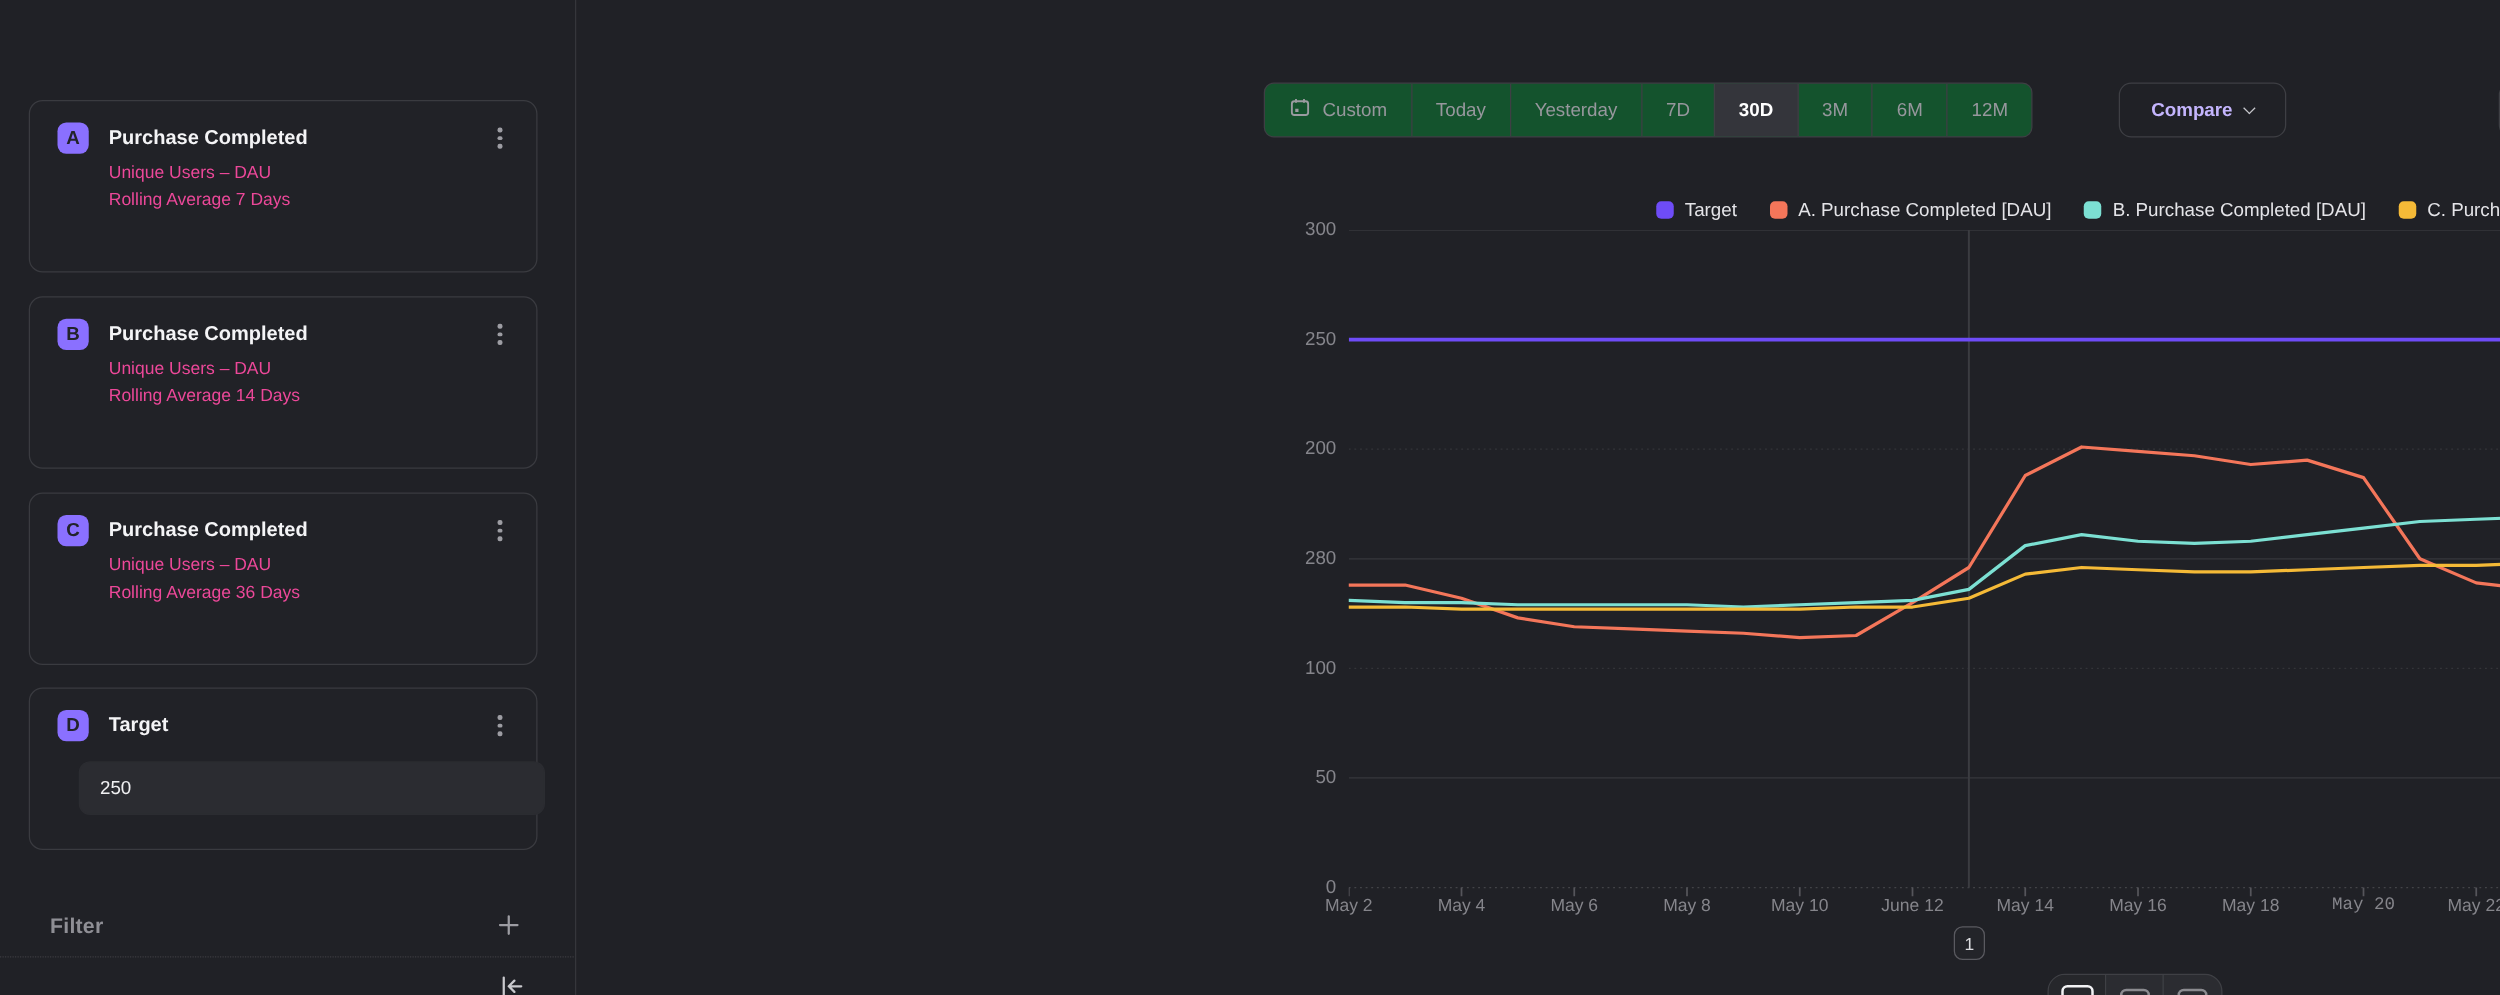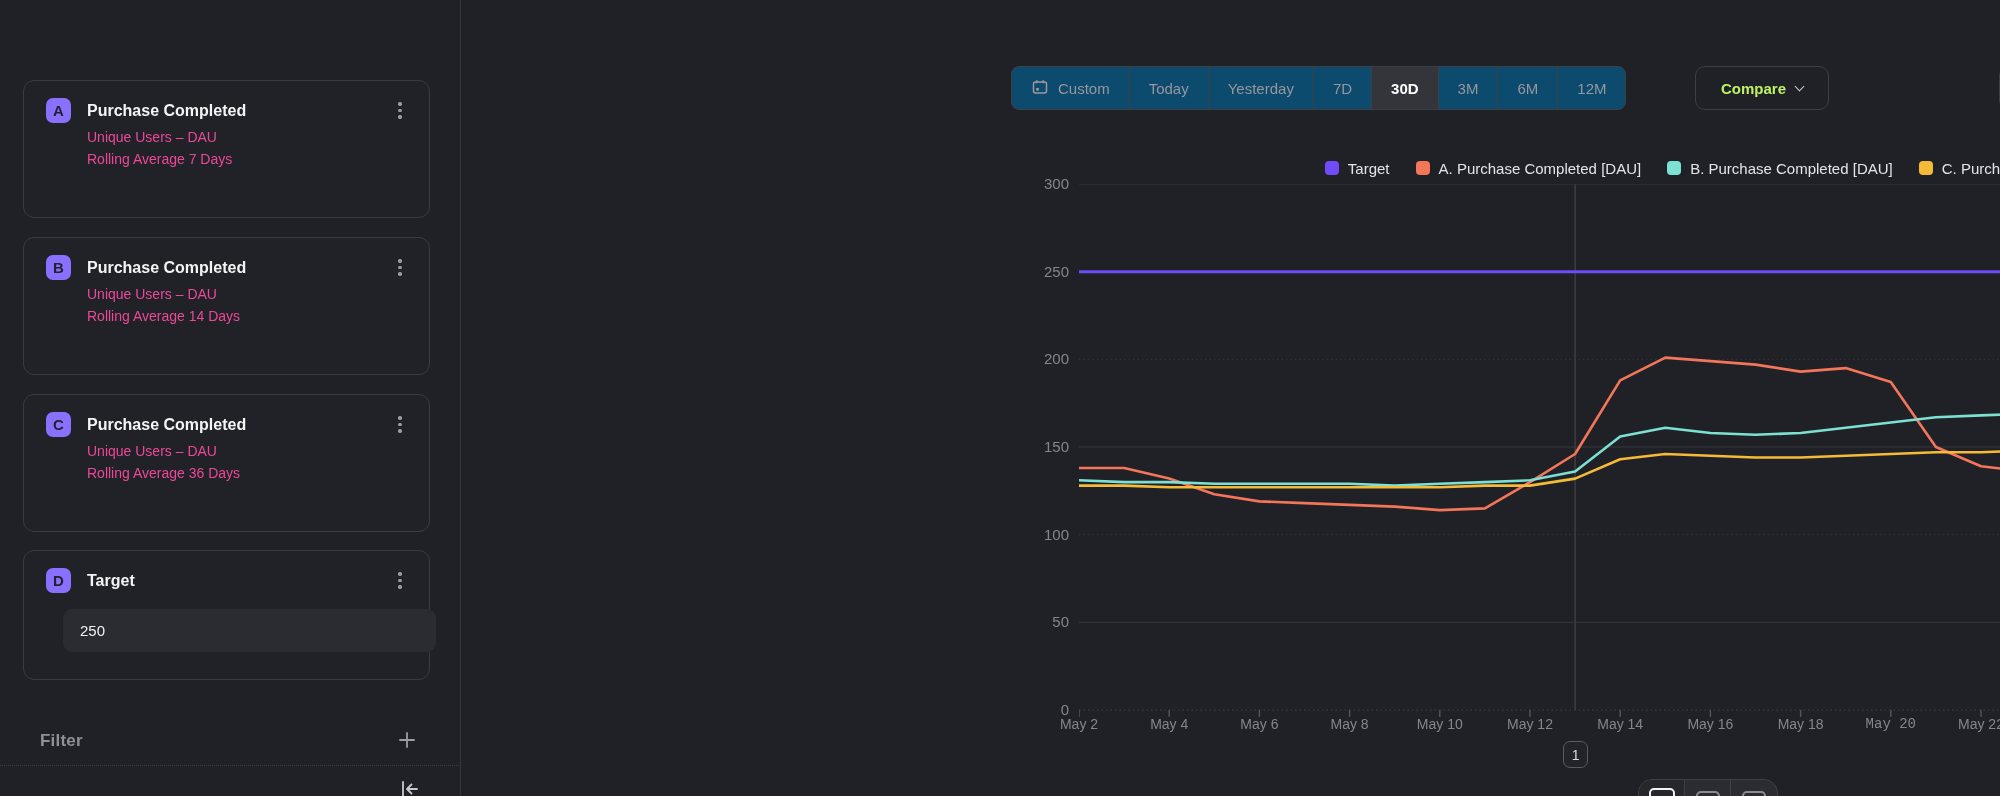--- a/index.html
+++ b/index.html
@@ -29,28 +29,28 @@
     border:1px solid #2b2c31; border-radius:9px; color:#f0f0f2; font-size:15px;
     padding:0 16px; font-family:"Liberation Sans", sans-serif; }
   .filter-row { position:absolute; left:40px; right:40px; top:726px; height:30px;
     display:flex; align-items:center; justify-content:space-between; }
   .side-divider { position:absolute; left:0; right:1px; top:765px;
     border-top:1px dotted #3b3c41; }
   .collapse-btn { position:absolute; left:399px; top:779px; background:none; border:none; cursor:pointer; }
 
   
   .datectl { position:absolute; left:1011px; top:66px; height:44px; display:flex;
-    border:1px solid #3e3f44; border-radius:8px; overflow:hidden; background:#0c4a6e; }
+    border:1px solid #3e3f44; border-radius:8px; overflow:hidden; background:#14532d; }
   .seg { display:flex; align-items:center; gap:9px; padding:0 19px; font-size:15px;
     color:#97979d; cursor:pointer; border-right:1px solid #3e3f44; white-space:nowrap; }
   .seg:last-child { border-right:none; }
   .seg.active { background:#34353b; color:#ffffff; font-weight:700; }
   .btn { position:absolute; top:66px; height:44px; display:flex; align-items:center;
     justify-content:center; gap:10px; border:1px solid #3e3f44; border-radius:10px;
-    background:#202126; color:#bef264; font-size:15px; font-weight:700; cursor:pointer;
+    background:#202126; color:#c4b5fd; font-size:15px; font-weight:700; cursor:pointer;
     font-family:"Liberation Sans", sans-serif; }
   .chev { width:7px; height:7px; border-right:1.8px solid #c8c8cd;
     border-bottom:1.8px solid #c8c8cd; transform:rotate(45deg); margin-top:-4px; }
 
   
   .legend { position:absolute; left:1079px; top:157px; width:1312px; height:22px;
     display:flex; align-items:center; justify-content:center; gap:26px; }
   .litem { display:flex; align-items:center; gap:9px; font-size:15px; color:#e4e4e8;
     cursor:pointer; white-space:nowrap; }
   .lswatch { width:14px; height:14px; border-radius:4px; flex:0 0 14px; }
@@ -221,21 +221,21 @@
       <span class="litem">
         <span class="lswatch" style="background: rgb(245, 186, 55);"></span>
         <span>C. Purchase Completed [DAU]</span>
       </span>
     </div>
 
   <div id="ylabels">
       <div class="ylab" style="top: 701px;">0</div>
       <div class="ylab" style="top: 613.333px;">50</div>
       <div class="ylab" style="top: 525.667px;">100</div>
-      <div class="ylab" style="top: 438px;">150</div>
+      <div class="ylab" style="top: 438px;">280</div>
       <div class="ylab" style="top: 350.333px;">200</div>
       <div class="ylab" style="top: 262.667px;">250</div>
       <div class="ylab" style="top: 175px;">300</div>
     </div>
   <svg id="plot" width="1312" height="537" viewBox="0 0 1312 537">
       <line x1="0" y1="526" x2="1312" y2="526" class="axisline"></line>
       <line x1="0" y1="438.33333333333337" x2="1312" y2="438.33333333333337" class="grid-solid"></line>
       <line x1="0" y1="350.66666666666663" x2="1312" y2="350.66666666666663" class="grid-dot"></line>
       <line x1="0" y1="263" x2="1312" y2="263" class="grid-solid"></line>
       <line x1="0" y1="175.33333333333331" x2="1312" y2="175.33333333333331" class="grid-dot"></line>
@@ -262,21 +262,21 @@
       <polyline points="0.0,284.0 45.1,284.0 90.2,294.6 135.3,310.3 180.4,317.4 225.5,319.1 270.6,320.9 315.7,322.6 360.8,326.1 405.9,324.4 451.0,298.1 496.1,270.0 541.2,196.4 586.3,173.6 631.4,177.1 676.5,180.6 721.6,187.6 766.7,184.1 811.8,198.1 856.9,263.0 902.0,282.3 947.1,287.5 992.2,282.3 1037.3,284.0 1082.4,285.8 1127.5,287.5 1172.6,301.6 1217.7,298.1 1262.8,275.3 1307.9,215.7" fill="none" stroke="#f4765a" stroke-width="2.6" stroke-linejoin="round" stroke-linecap="round"></polyline>
       <polyline points="0.0,296.3 45.1,298.1 90.2,298.1 135.3,299.8 180.4,299.8 225.5,299.8 270.6,299.8 315.7,301.6 360.8,299.8 405.9,298.1 451.0,296.3 496.1,287.5 541.2,252.5 586.3,243.7 631.4,249.0 676.5,250.7 721.6,249.0 766.7,243.7 811.8,238.5 856.9,233.2 902.0,231.4 947.1,229.7 992.2,227.9 1037.3,236.7 1082.4,234.9 1127.5,243.7 1172.6,270.0 1217.7,291.1 1262.8,278.8 1307.9,249.0" fill="none" stroke="#7ce0d3" stroke-width="2.6" stroke-linejoin="round" stroke-linecap="round"></polyline>
       <polyline points="0.0,301.6 45.1,301.6 90.2,303.3 135.3,303.3 180.4,303.3 225.5,303.3 270.6,303.3 315.7,303.3 360.8,303.3 405.9,301.6 451.0,301.6 496.1,294.6 541.2,275.3 586.3,270.0 631.4,271.8 676.5,273.5 721.6,273.5 766.7,271.8 811.8,270.0 856.9,268.3 902.0,268.3 947.1,266.5 992.2,266.5 1037.3,266.5 1082.4,268.3 1127.5,268.3 1172.6,268.3 1217.7,268.3 1262.8,264.8 1307.9,252.5" fill="none" stroke="#f5ba37" stroke-width="2.6" stroke-linejoin="round" stroke-linecap="round"></polyline>
     </svg>
   <div id="xlabels">
       <div class="xlab" style="left: 1034px;">May 2</div>
       <div class="xlab" style="left: 1124.2px;">May 4</div>
       <div class="xlab" style="left: 1214.4px;">May 6</div>
       <div class="xlab" style="left: 1304.6px;">May 8</div>
       <div class="xlab" style="left: 1394.8px;">May 10</div>
-      <div class="xlab" style="left: 1485px;">May 12</div>
+      <div class="xlab" style="left: 1485px;">June 12</div>
       <div class="xlab" style="left: 1575.2px;">May 14</div>
       <div class="xlab" style="left: 1665.4px;">May 16</div>
       <div class="xlab" style="left: 1755.6px;">May 18</div>
       <div class="xlab" style="left: 1845.8px; font-family: Liberation Mono, monospace;">May 20</div>
       <div class="xlab" style="left: 1936px;">May 22</div>
     </div>
   <div id="annotations">
       <div class="ann-badge" style="left: 1563.1px;">1</div>
     </div>
 

